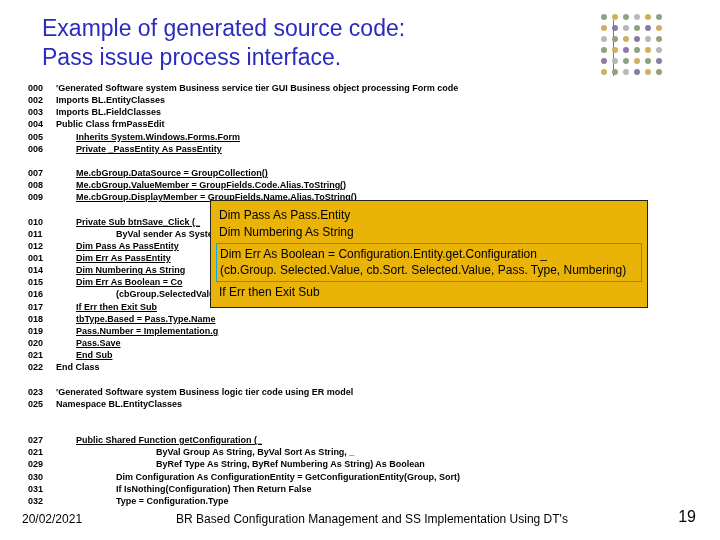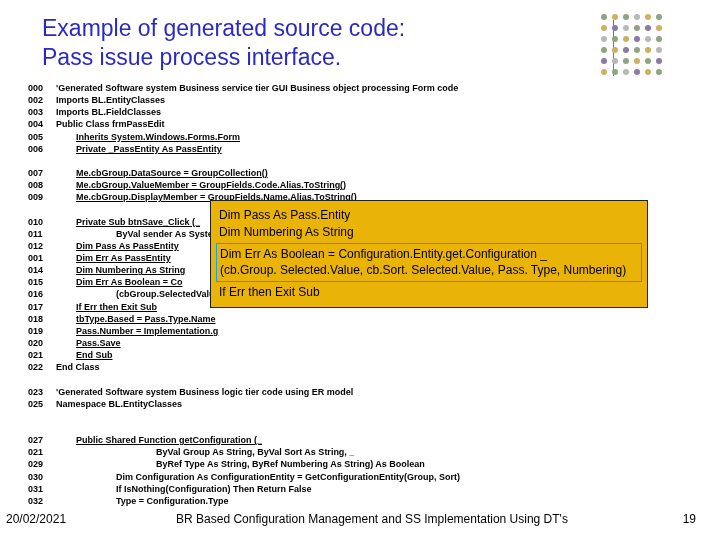--- a/index.html
+++ b/index.html
@@ -80,37 +80,37 @@
     font-family: Arial, sans-serif;
   }
   .callout .hl {
     border: 1px solid #0ea5e9;
     padding: 2px 3px;
     margin: 2px -3px;
   }
   .footer-date {
     position: absolute;
     bottom: 14px;
-    left: 6px;
+    left: 22px;
     font-size: 12px;
     text-align: center;
   }
   .footer-title {
     position: absolute;
     bottom: 14px;
     left: 12px;
     width: 720px;
     text-align: center;
     font-size: 12px;
   }
   .footer-page {
     position: absolute;
     bottom: 14px;
     right: 24px;
-    font-size: 12px;
+    font-size: 16px;
   }
 </style>
 </head>
 <body>
 
 <div class="slide">
   <div class="divider"></div>
   <div class="dots">
     <span class="c1"></span>
       <span class="c2"></span>

